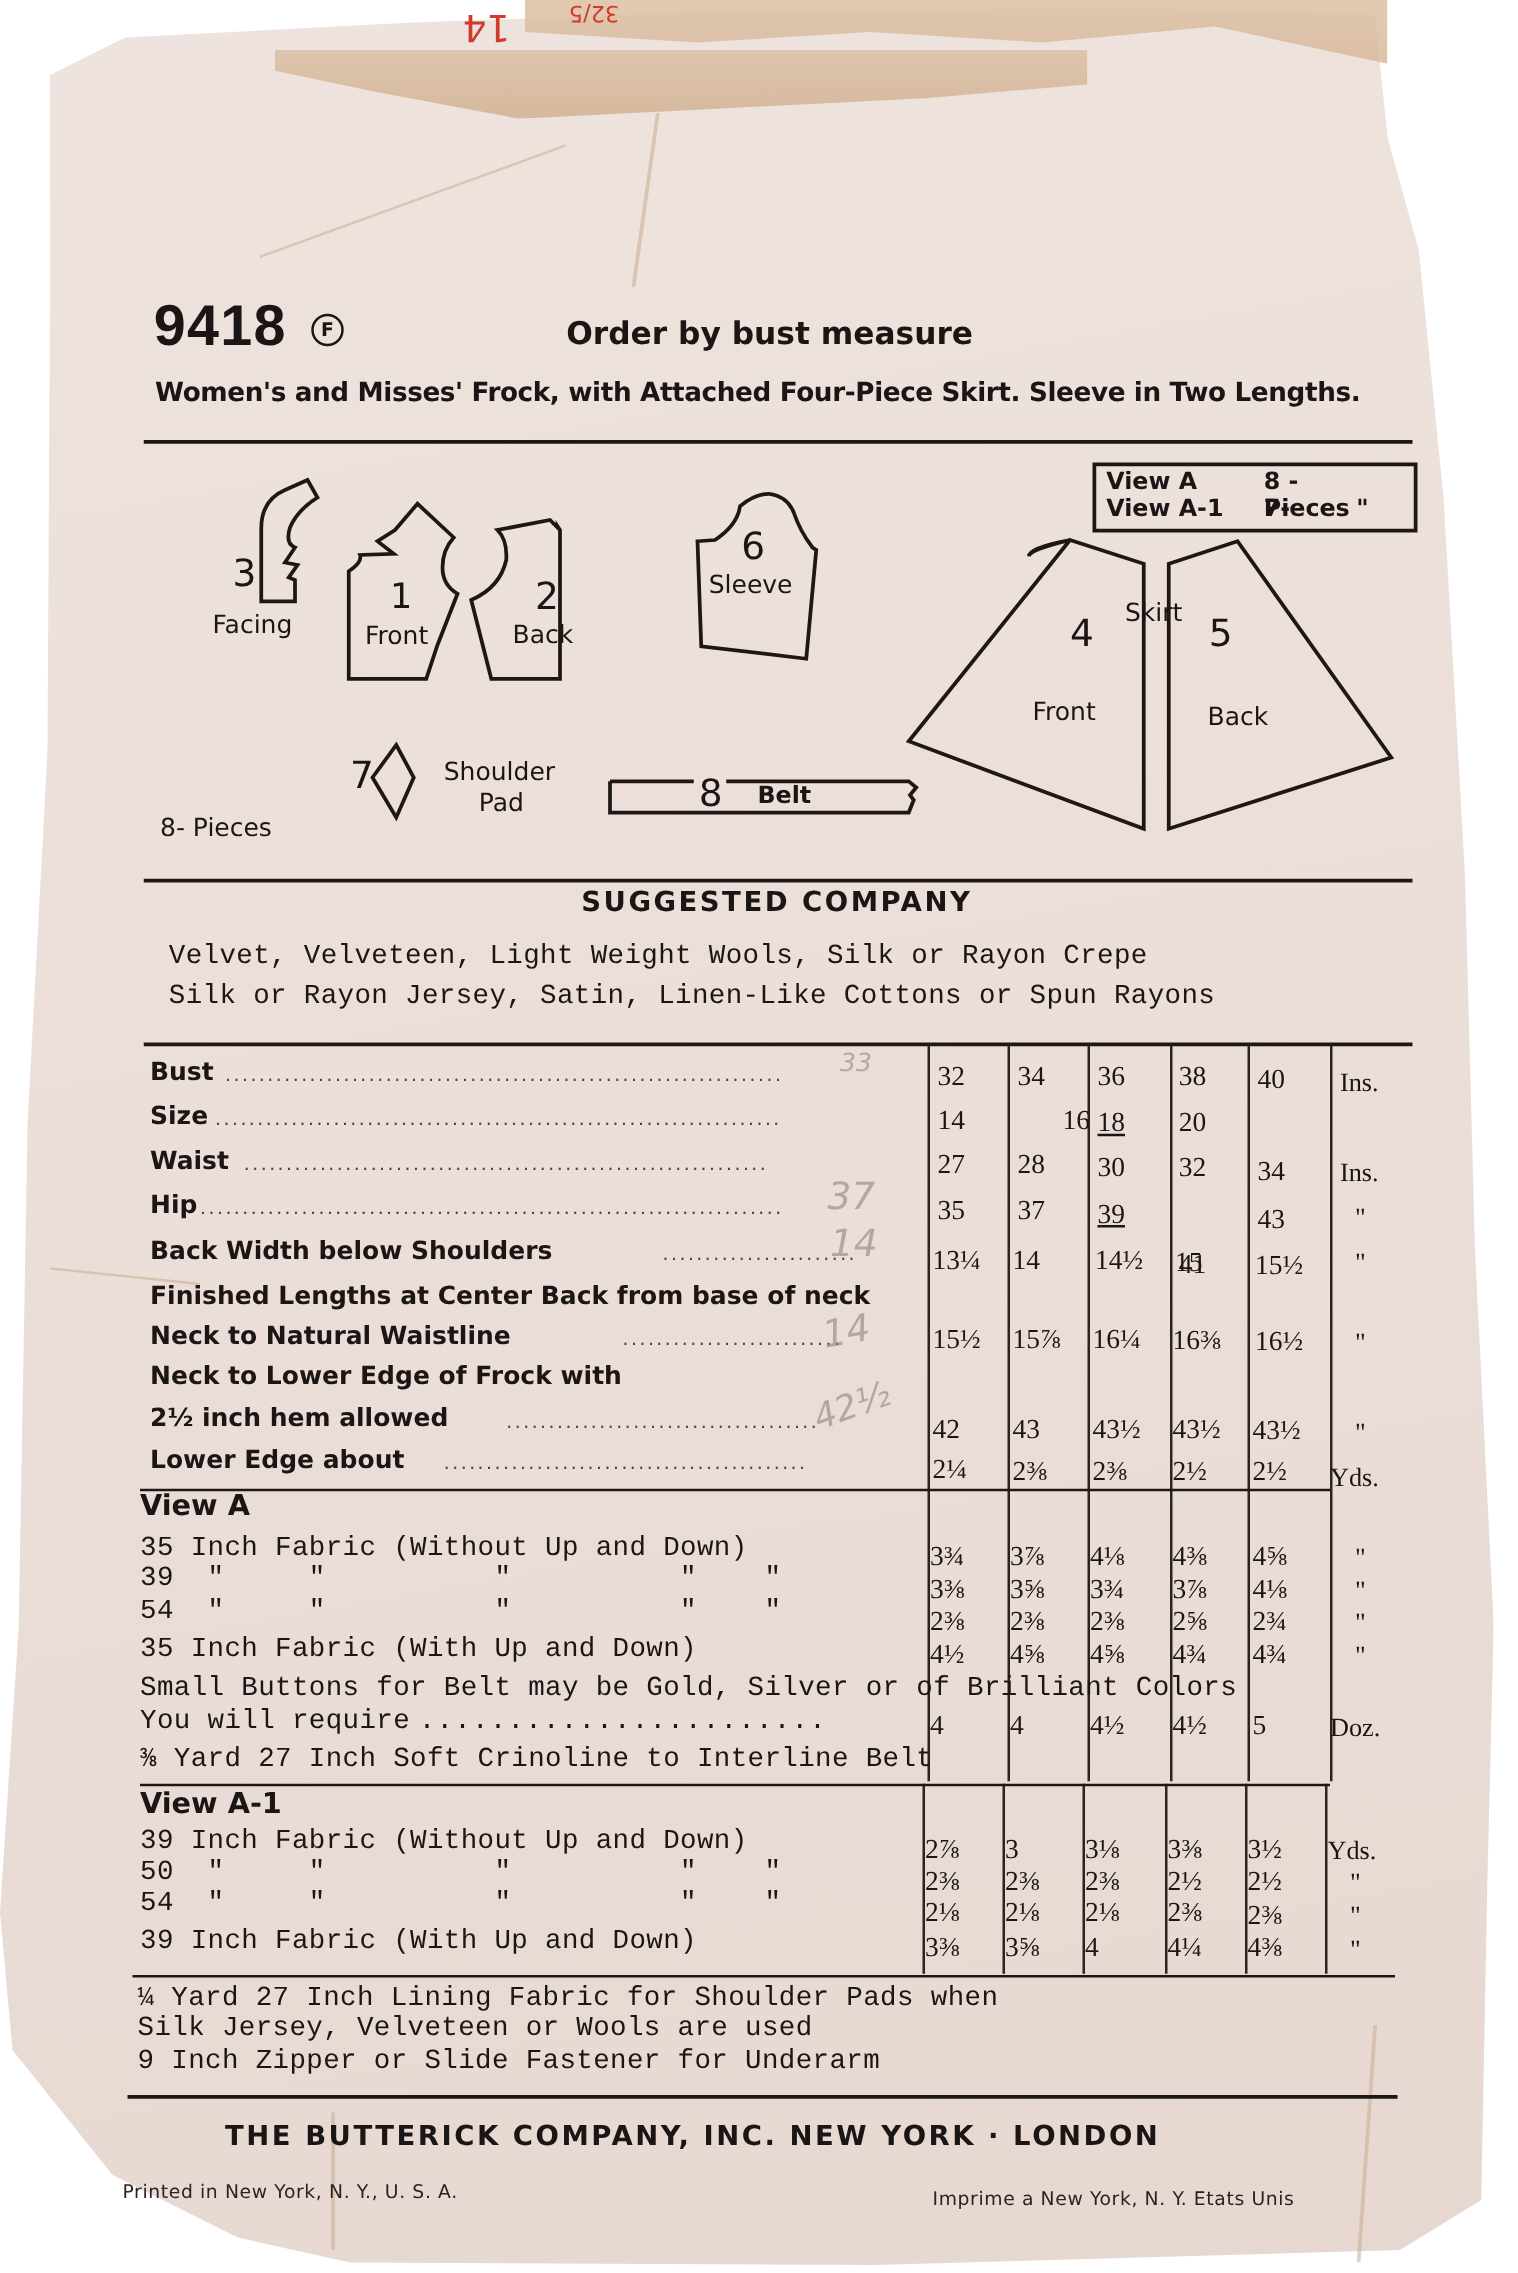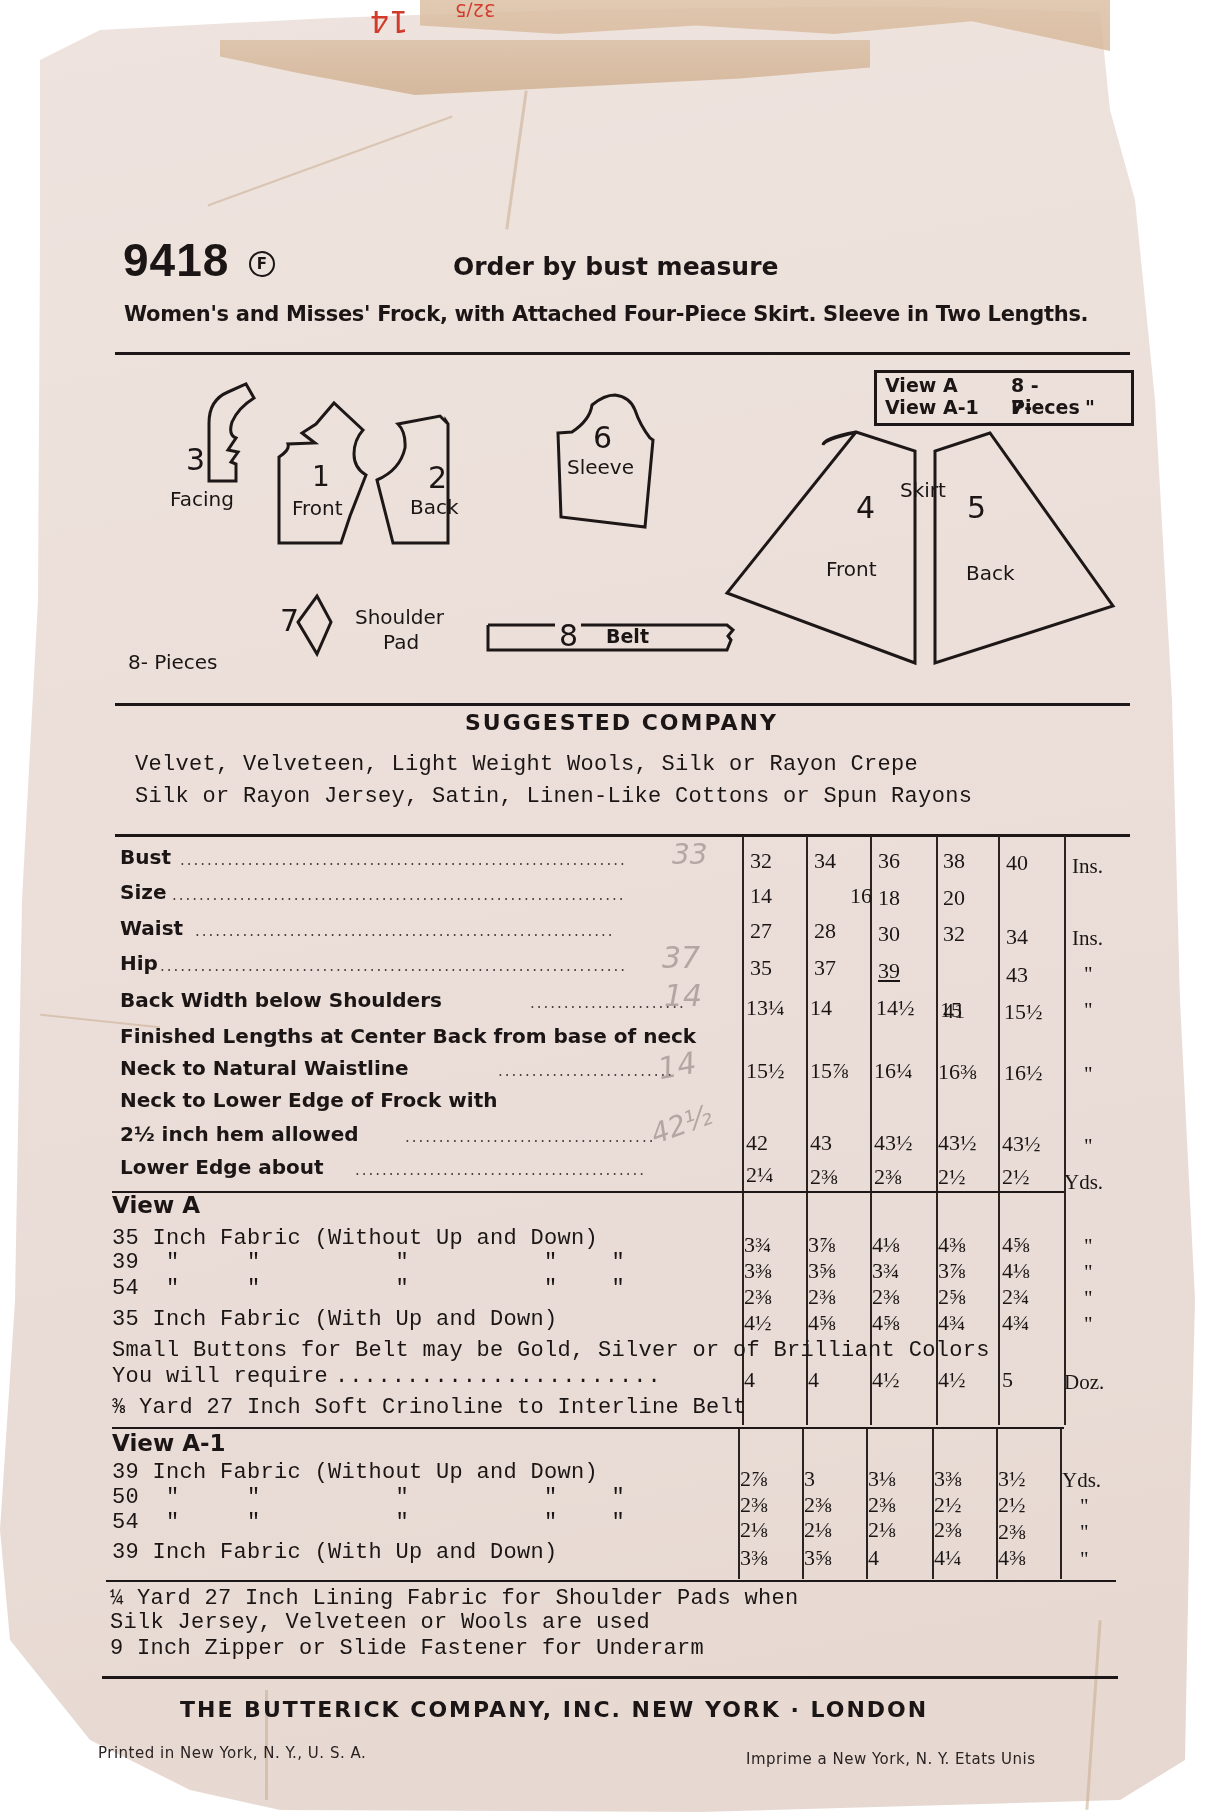--- a/index.html
+++ b/index.html
@@ -143,34 +143,34 @@
 <div class="vline" style="left:738px;top:1427px;height:152px;"></div>
 <div class="vline" style="left:802px;top:1427px;height:152px;"></div>
 <div class="vline" style="left:866px;top:1427px;height:152px;"></div>
 <div class="vline" style="left:932px;top:1427px;height:152px;"></div>
 <div class="vline" style="left:996px;top:1427px;height:152px;"></div>
 <div class="vline" style="left:1060px;top:1427px;height:152px;"></div>
 
 <div>
   <div class="abs row-label" style="left:120px;top:845px;">Bust</div>
   <div class="abs dots" style="left:180px;top:851px;">..................................................................</div>
-  <div class="pencil abs" style="left:672px;top:838px;font-size:28px;">33</div>
+  <div class="pencil abs" style="left:672px;top:838px;font-size:20px;">33</div>
   <div class="cell" style="left:750px;top:848px;">32</div>
   <div class="cell" style="left:814px;top:848px;">34</div>
   <div class="cell" style="left:878px;top:848px;">36</div>
   <div class="cell" style="left:943px;top:848px;">38</div>
   <div class="cell" style="left:1006px;top:850px;">40</div>
   <div class="unit" style="left:1072px;top:854px;">Ins.</div>
 </div>
 <div>
   <div class="abs row-label" style="left:120px;top:880px;">Size</div>
   <div class="abs dots" style="left:172px;top:886px;">...................................................................</div>
   <div class="cell" style="left:750px;top:883px;">14</div>
   <div class="cell" style="left:814px;top:883px;margin-left:36px;">16</div>
-  <div class="cell" style="left:878px;top:885px;">18</div>
+  <div class="cell" style="left:878px;top:885px;text-decoration:underline;">18</div>
   <div class="cell" style="left:943px;top:885px;">20</div>
 </div>
 <div>
   <div class="abs row-label" style="left:120px;top:916px;">Waist</div>
   <div class="abs dots" style="left:195px;top:922px;">..............................................................</div>
   <div class="cell" style="left:750px;top:918px;">27</div>
   <div class="cell" style="left:814px;top:918px;">28</div>
   <div class="cell" style="left:878px;top:921px;">30</div>
   <div class="cell" style="left:943px;top:921px;">32</div>
   <div class="cell" style="left:1006px;top:924px;">34</div>

